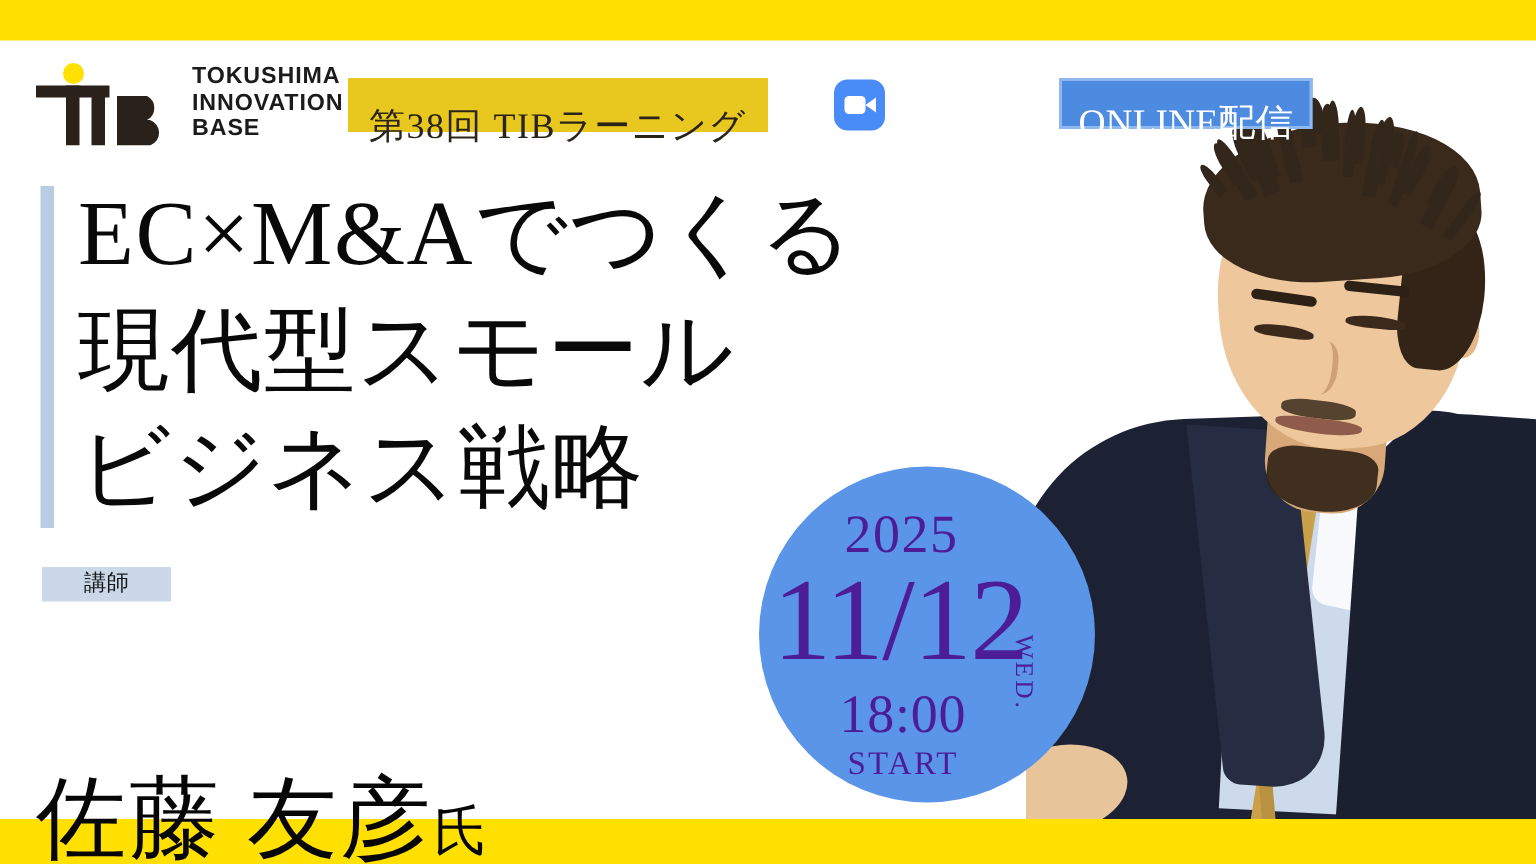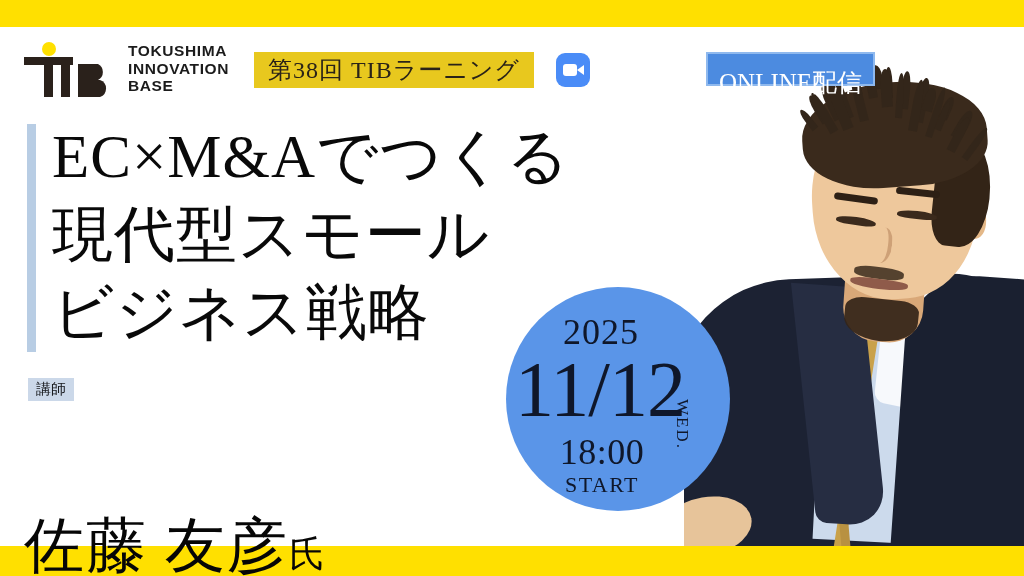--- a/index.html
+++ b/index.html
@@ -231,23 +231,23 @@
     font-weight:bold;
     font-size:15.5px;
     line-height:17.5px;
     letter-spacing:.6px;
     color:#1b1b1b;
     white-space:pre-line;
   }
 
   .badge-round {
     position:absolute;
-    left:254px; top:52px;
+    left:232px; top:52px;
     height:36px;
-    padding:0 14px;
+    padding:15px 14px;
     background:#E8C81E;
     color:#2a2318;
     font-size:24px;
     line-height:36px;
     letter-spacing:1px;
     white-space:nowrap;
     font-family:"Liberation Serif", serif;
   }
 
   .zoom-logo {
@@ -315,21 +315,21 @@
   }
 
   
   .badge-speaker {
     position:absolute;
     left:28px; top:378px;
     background:#CBD8E9;
     color:#16181c;
     font-size:15px;
     line-height:21px;
-    padding:1px 8px;
+    padding:1px 28px;
     font-family:"Liberation Serif", serif;
   }
   .speaker-org {
     position:absolute;
     left:28px; top:410px;
     font-size:33px;
     line-height:42px;
     color:#090909;
     letter-spacing:.5px;
     white-space:nowrap;
@@ -344,25 +344,25 @@
     letter-spacing:2px;
     white-space:nowrap;
     font-family:"Liberation Serif", serif;
     margin-top:48px;
   }
   .speaker-name .suffix { font-size:36px; letter-spacing:0; }
 
   
   .date-circle {
     position:absolute;
-    left:506px; top:287px;
+    left:506px; top:311px;
     width:224px; height:224px;
     border-radius:50%;
     background:#5A95E8;
-    color:#0f172a;
+    color:#4c1d95;
     font-family:"Liberation Serif", serif;
   }
   .dc-year {
     position:absolute; left:0; right:34px; top:25px;
     text-align:center;
     font-size:36px; line-height:40px;
     letter-spacing:1px;
   }
   .dc-day {
     position:absolute; left:0; right:36px; top:60px;

